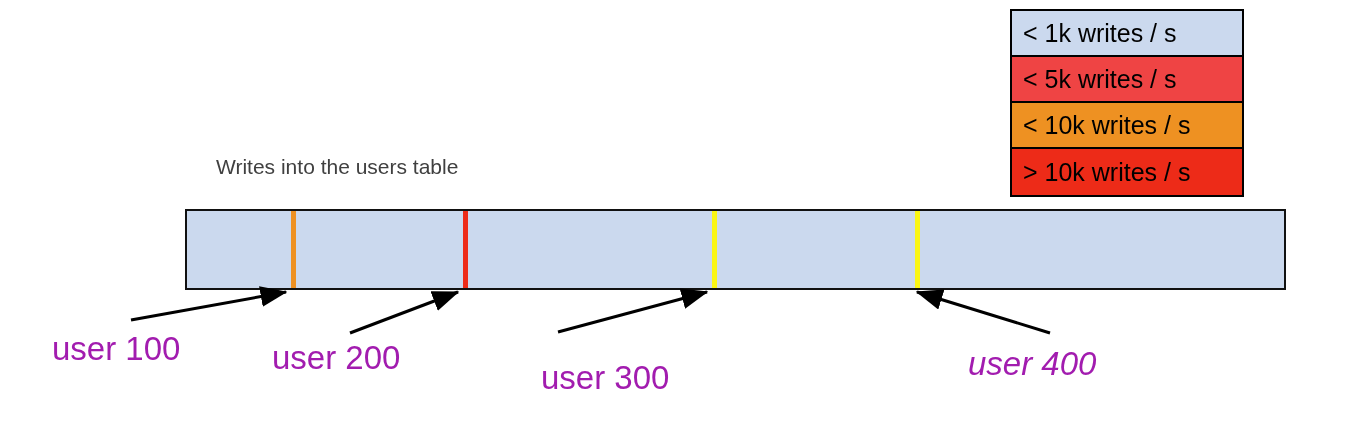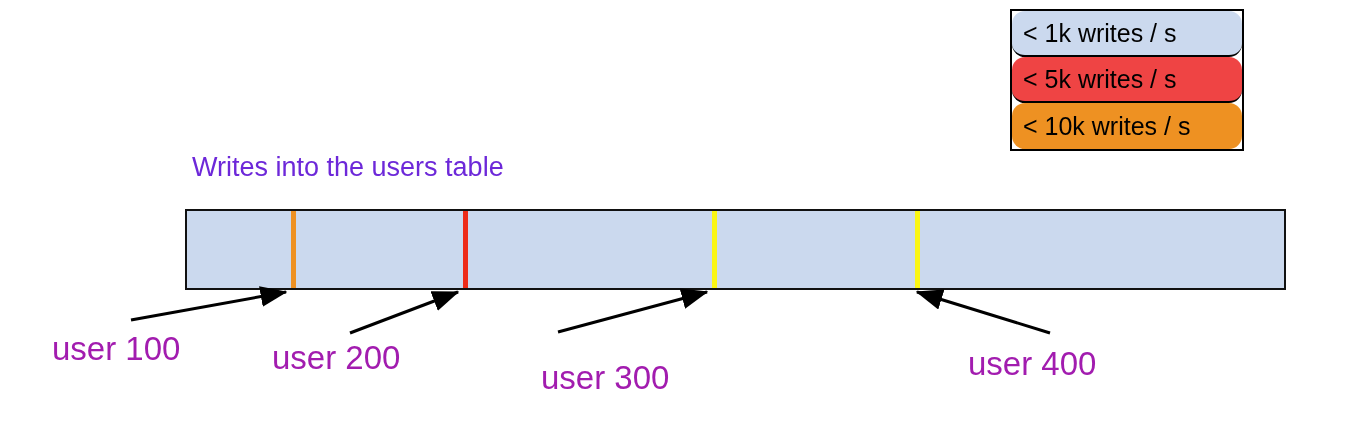--- a/index.html
+++ b/index.html
@@ -33,40 +33,39 @@
     box-sizing: border-box;
     background: #ffffff;
   }
   .legend-row {
     height: 46px;
     box-sizing: border-box;
     border-bottom: 2px solid #000000;
     display: flex;
     align-items: center;
     padding-left: 11px;
-    border-radius: 13px;
   }
   .legend-row:last-child { border-bottom: none; }
   .legend-label {
     font-size: 25px;
     line-height: 25px;
     letter-spacing: 0px;
     white-space: nowrap;
     color: #000000;
   }
 
   
   .chart-title {
     position: absolute;
-    left: 192px;
+    left: 216px;
     top: 152px;
-    font-size: 27px;
+    font-size: 21px;
     line-height: 30px;
     white-space: nowrap;
-    color: #6d28d9;
+    color: #404040;
   }
 
   
   .bar {
     position: absolute;
     left: 185px;
     top: 209px;
     width: 1101px;
     height: 81px;
     box-sizing: border-box;
@@ -106,20 +105,23 @@
   <div class="legend">
     <div class="legend-row" style="background: rgb(203, 217, 238);">
       <span class="legend-label">&lt; 1k writes / s</span>
     </div>
     <div class="legend-row" style="background: #ef4444;">
       <span class="legend-label">&lt; 5k writes / s</span>
     </div>
     <div class="legend-row" style="background: rgb(238, 145, 34);">
       <span class="legend-label">&lt; 10k writes / s</span>
     </div>
+    <div class="legend-row" style="background: rgb(237, 43, 24);">
+      <span class="legend-label">&gt; 10k writes / s</span>
+    </div>
   </div>
 
   <div class="chart-title">Writes into the users table</div>
 
   <div class="bar" style="background: rgb(203, 217, 238); border-color: rgb(17, 17, 17);">
     <div class="marker" style="background: rgb(238, 145, 34); left: 104px;"></div>
     <div class="marker" style="background: rgb(237, 43, 24); left: 276px;"></div>
     <div class="marker" style="background: rgb(250, 246, 21); left: 525px;"></div>
     <div class="marker" style="background: rgb(250, 246, 21); left: 728px;"></div>
   </div>
@@ -132,15 +134,15 @@
     </defs>
     <line x1="131" y1="320" x2="286" y2="292" stroke="#000000" stroke-width="3" marker-end="url(#ah)"></line>
     <line x1="350" y1="333" x2="458" y2="292" stroke="#000000" stroke-width="3" marker-end="url(#ah)"></line>
     <line x1="558" y1="332" x2="707" y2="292" stroke="#000000" stroke-width="3" marker-end="url(#ah)"></line>
     <line x1="1050" y1="333" x2="917" y2="292" stroke="#000000" stroke-width="3" marker-end="url(#ah)"></line>
   </svg>
 
   <div class="callout-label" style="left: 52px; top: 334px;">user 100</div>
   <div class="callout-label" style="left: 272px; top: 343px;">user 200</div>
   <div class="callout-label" style="left: 497px; top: 363px; margin-left: 44px;">user 300</div>
-  <div class="callout-label" style="left: 968px; top: 349px;">user 400</div>
+  <div class="callout-label" style="left: 968px; top: 349px; font-style: italic;">user 400</div>
 
 </div>
 
 </body></html>

